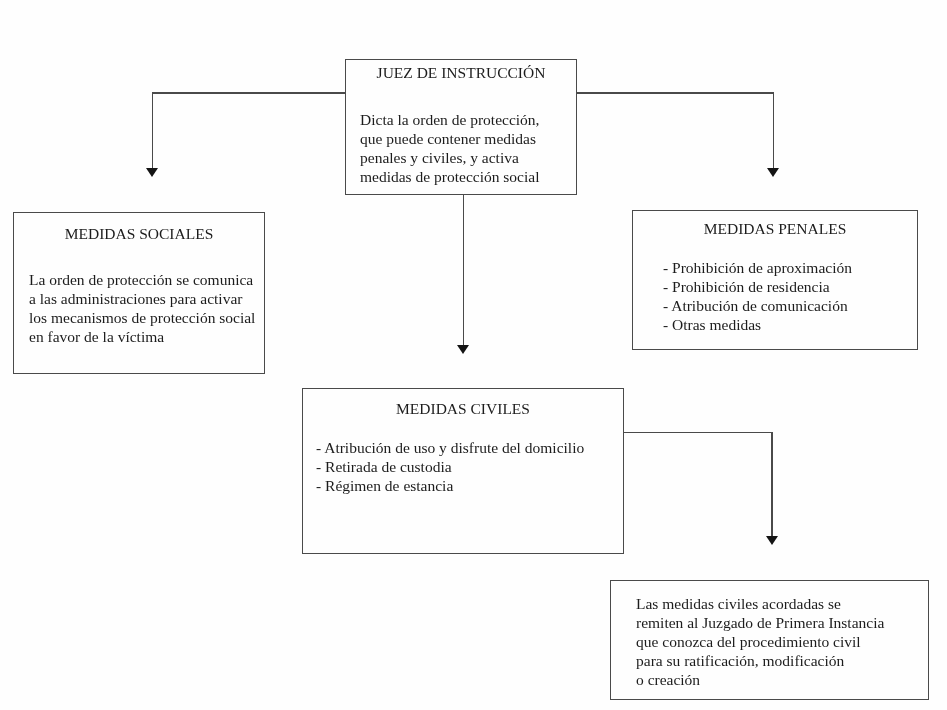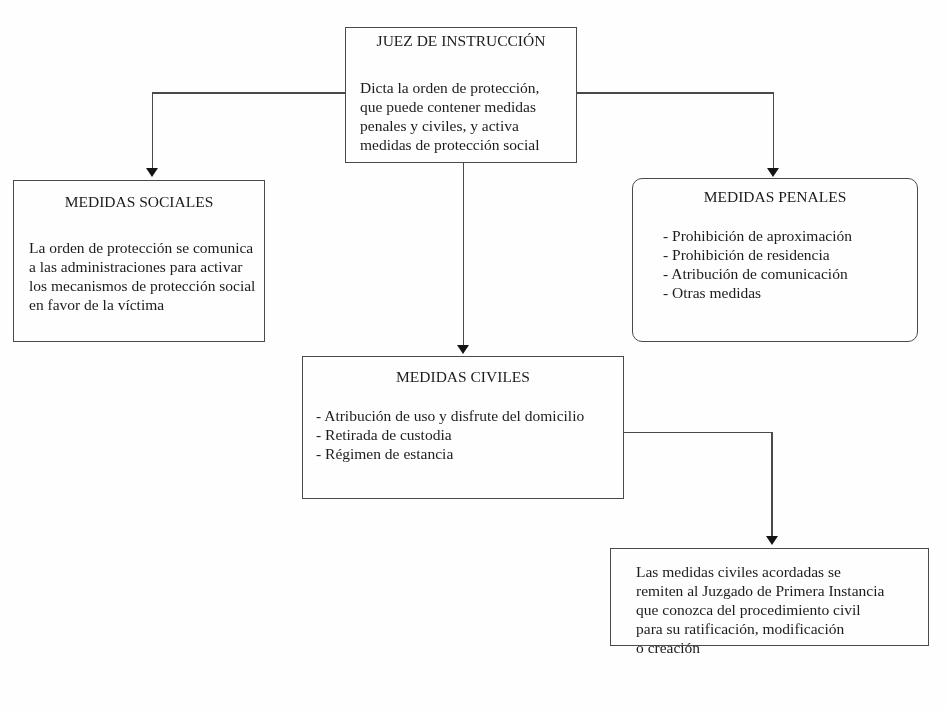--- a/index.html
+++ b/index.html
@@ -16,49 +16,50 @@
     color: #1c1c1c;
     overflow: hidden;
   }
   .box {
     position: absolute;
     box-sizing: border-box;
     border: 1.5px solid #4a4a4a;
     background: #fefefe;
     font-size: 15.5px;
     line-height: 19px;
+    margin-top: 32px;
   }
   .box .title {
     text-align: center;
     white-space: nowrap;
   }
   .box .body {
     white-space: pre-line;
   }
   .box .list .list-item {
     white-space: nowrap;
   }
   
   #box-juez     { left: 345px; top: 27px;  width: 232px; height: 136px; }
   #box-juez .title    { margin: 3px 4px 0 4px; }
   #box-juez .body     { margin: 28px 4px 0 14px; }
 
   #box-sociales { left: 13px;  top: 180px; width: 252px; height: 162px; }
   #box-sociales .title{ margin: 11px 4px 0 4px; }
   #box-sociales .body { margin: 27px 2px 0 15px; }
 
-  #box-penales  { left: 632px; top: 178px; width: 286px; height: 164px; border-radius: 10px; }
+  #box-penales  { left: 632px; top: 178px; width: 286px; height: 140px; }
   #box-penales .title { margin: 8px 4px 0 4px; }
   #box-penales .list  { margin: 20px 2px 0 30px; }
 
-  #box-civiles  { left: 302px; top: 356px; width: 322px; height: 143px; }
+  #box-civiles  { left: 302px; top: 356px; width: 322px; height: 166px; }
   #box-civiles .title { margin: 10px 4px 0 4px; }
   #box-civiles .list  { margin: 20px 2px 0 13px; }
 
-  #box-remision { left: 610px; top: 548px; width: 319px; height: 98px; }
+  #box-remision { left: 610px; top: 548px; width: 319px; height: 120px; }
   #box-remision .body { margin: 13px 2px 0 25px; }
 
   
   .line {
     position: absolute;
     background: #4a4a4a;
   }
   .arrow-down {
     position: absolute;
     width: 0;

